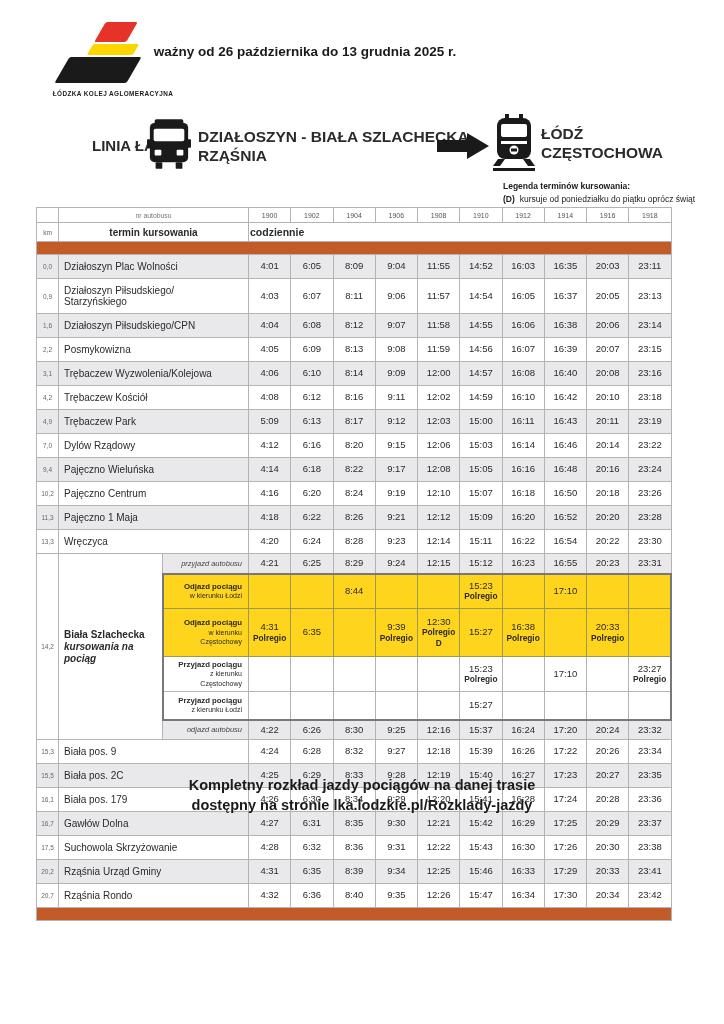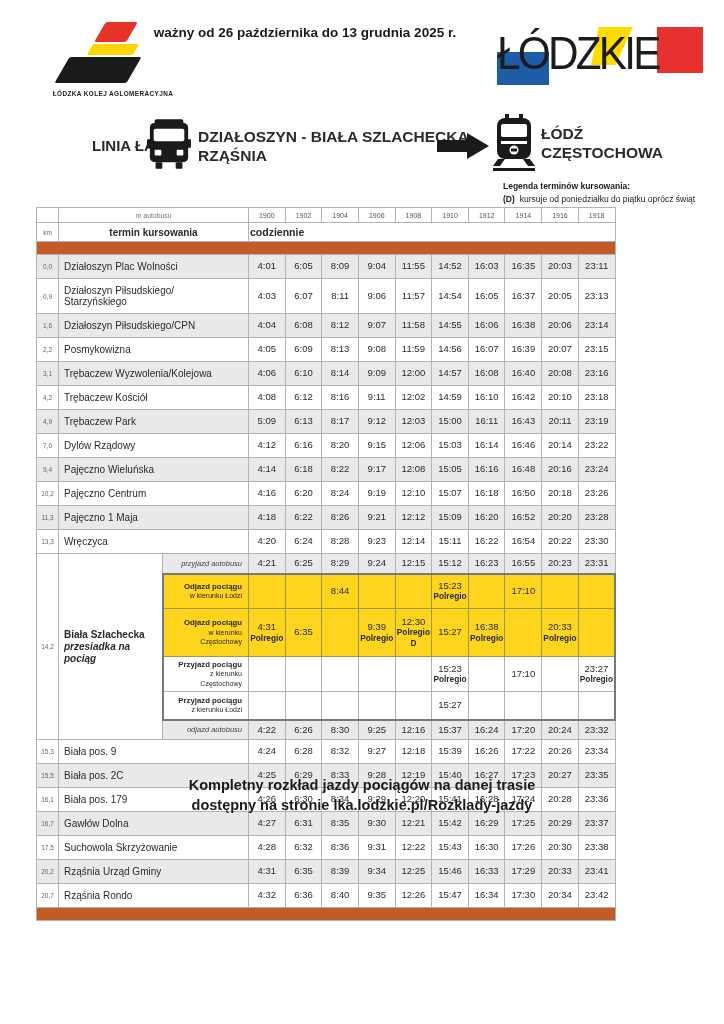--- a/index.html
+++ b/index.html
@@ -15,21 +15,21 @@
   
   .lka-logo{position:absolute;left:50px;top:20px;width:126px;height:82px}
   .lka-bar{position:absolute;transform:skewX(-30deg);border-radius:2px}
   .lka-red{left:50px;top:2px;width:32px;height:20px;background:var(--lka-red)}
   .lka-yel{left:40px;top:24px;width:46px;height:11px;background:var(--lka-yellow)}
   .lka-blk{left:12px;top:37px;width:72px;height:26px;background:var(--lka-black)}
   .lka-caption{position:absolute;left:-12px;top:70px;width:150px;text-align:center;
     font-size:6.4px;font-weight:700;letter-spacing:.4px;color:#1a1a1a}
   .title-block{position:absolute;left:140px;top:22px;width:330px;text-align:center}
   .title{font-size:28px;font-weight:700;letter-spacing:-.5px;color:#1a1a1a}
-  .subtitle{margin-top:3px;font-size:13.5px;font-weight:700;color:#1a1a1a}
+  .subtitle{margin-top:22px;font-size:13.5px;font-weight:700;color:#1a1a1a}
   .lodzkie{position:absolute;left:497px;top:22px;width:210px;height:70px}
   .lz-block{position:absolute;z-index:0}
   .lz-blue{left:0;top:30px;width:52px;height:33px;background:var(--lz-blue)}
   .lz-yellow{left:94px;top:5px;width:42px;height:38px;background:var(--lz-yellow);
     clip-path:polygon(18% 0,100% 0,58% 100%,0 100%)}
   .lz-red{left:160px;top:5px;width:46px;height:46px;background:var(--lz-red)}
   .lz-text{position:absolute;z-index:1;left:0;top:4px;font-size:46px;font-weight:400;
     letter-spacing:-3px;color:#1c1c1c;transform:scaleX(.92);transform-origin:left}
 
   
@@ -42,21 +42,21 @@
   .dest{position:absolute;left:541px;top:124px;font-size:15.5px;font-weight:700;
     line-height:19px;white-space:pre-line}
 
   
   .legend{position:absolute;left:503px;top:181px;width:205px;font-size:8.5px;color:#1a1a1a}
   .legend-title{font-weight:700;margin-bottom:3px}
   .legend-item{display:flex;gap:5px}
   .legend-sym{font-weight:700}
 
   
-  .tt-wrap{position:absolute;left:36px;top:207px;width:580px}
+  .tt-wrap{position:absolute;left:36px;top:207px;width:636px}
   table{border-collapse:collapse;width:100%;table-layout:fixed}
   td,th{border:1px solid var(--bd);padding:0 1px;vertical-align:middle;overflow:hidden}
   .h-auto{font-size:6.8px;color:#777;font-weight:400;text-align:center;height:15px}
   .h-colno{font-size:7px;color:#555;font-weight:400;text-align:center;height:15px}
   .h-km{font-size:6.5px;color:#666;text-align:center}
   .h-term{font-size:10px;font-weight:700;text-align:center;height:19px}
   .h-cod{font-size:10.5px;font-weight:700;text-align:left}
   .orange-row td{background:var(--orange);height:13px}
   .km{font-size:6.5px;color:#666;text-align:center}
   .name{font-size:10px;text-align:left;padding:6px 5px;white-space:pre-line;line-height:11px}
@@ -99,26 +99,20 @@
     <div class="lka-bar lka-red"></div>
     <div class="lka-bar lka-yel"></div>
     <div class="lka-bar lka-blk"></div>
     <div class="lka-caption">ŁÓDZKA KOLEJ AGLOMERACYJNA</div>
   </div>
 
   <div class="title-block">
     <div class="subtitle">ważny od 26 października do 13 grudnia 2025 r.</div>
   </div>
 
-  <div class="lodzkie">
-    <div class="lz-block lz-blue"></div>
-    <div class="lz-block lz-yellow"></div>
-    <div class="lz-block lz-red"></div>
-    <div class="lz-text">ŁÓDZKIE</div>
-  </div>
 
   <div class="linia-label">LINIA ŁA9</div>
   <div class="bus-icon">
     <svg viewBox="0 0 46 54" width="44" height="54">
       <rect x="8" y="1" width="30" height="6" rx="2" fill="#1a1a1a"></rect>
       <rect x="3" y="5" width="40" height="41" rx="5" fill="#1a1a1a"></rect>
       <rect x="7" y="11" width="32" height="13" rx="2" fill="#fff"></rect>
       <rect x="0" y="22" width="4" height="9" rx="1" fill="#1a1a1a"></rect>
       <rect x="42" y="22" width="4" height="9" rx="1" fill="#1a1a1a"></rect>
       <rect x="8" y="33" width="7" height="6" rx="1" fill="#fff"></rect>
@@ -597,21 +591,21 @@
               <span class="t-main">20:22</span>
             </td>
             <td class="time">
               <span class="t-main">23:30</span>
             </td>
           </tr>
           <tr class="r-bus gray">
             <td class="km wh" rowspan="6">14,2</td>
             <td class="in-name wh" rowspan="6">
               <div class="in-n">Biała Szlachecka</div>
-              <div class="in-s">przesiadka na pociąg</div>
+              <div class="in-s">kursowania na pociąg</div>
             </td>
             <td class="bus-sub">przyjazd autobusu</td>
             <td class="time">
               <span class="t-main">4:21</span>
             </td>
             <td class="time">
               <span class="t-main">6:25</span>
             </td>
             <td class="time">
               <span class="t-main">8:29</span>

